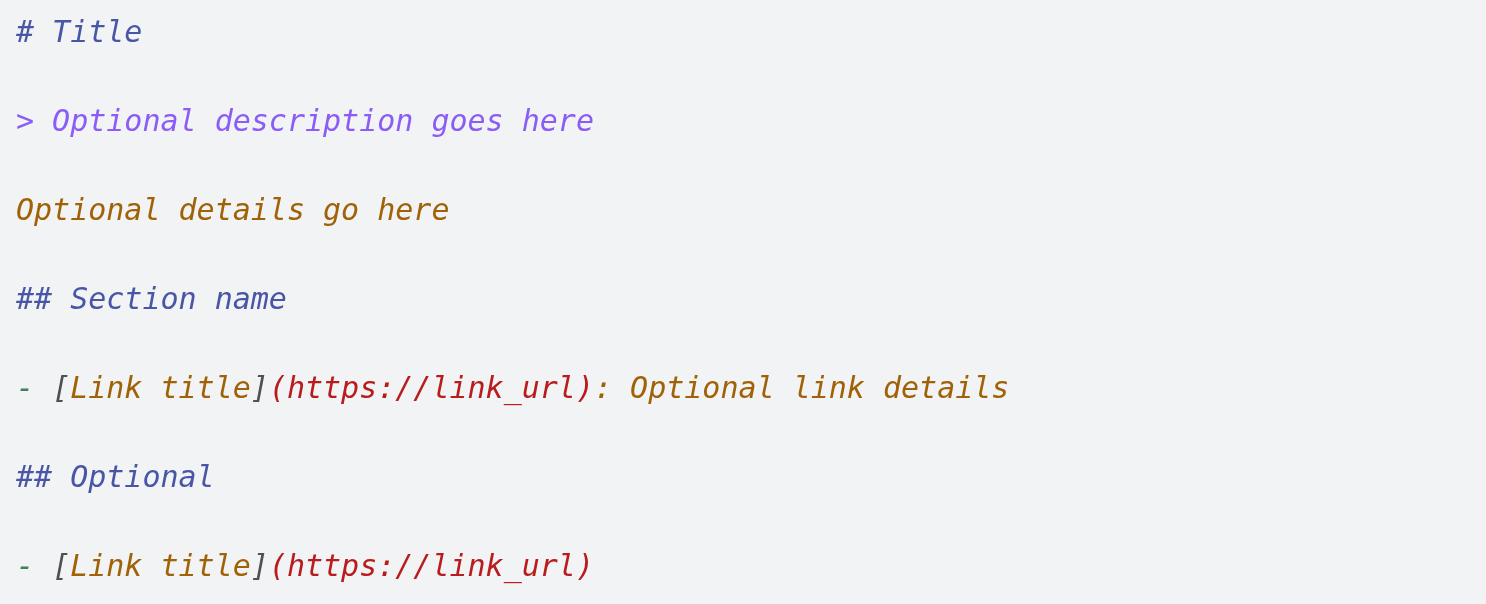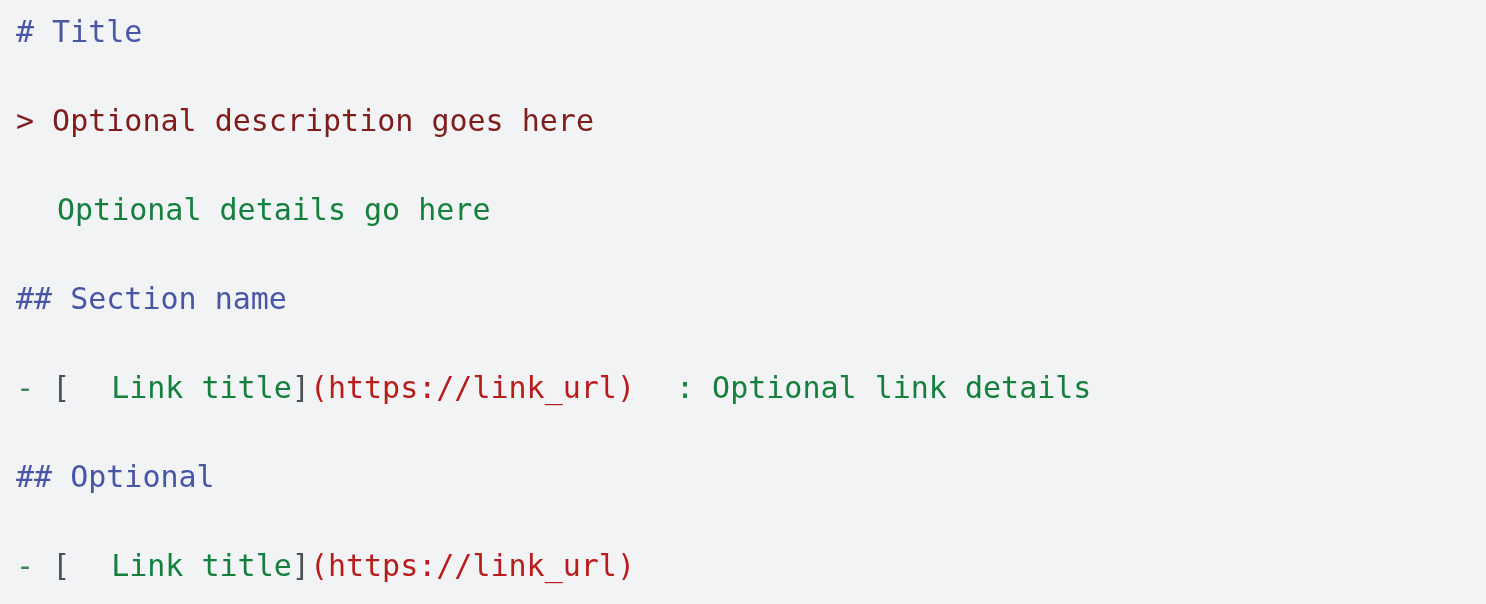--- a/index.html
+++ b/index.html
@@ -18,27 +18,28 @@
     height: 604px;
     padding: 10px 16px 0 16px;
     font-family: "DejaVu Sans Mono", "Liberation Mono", monospace;
     font-size: 30px;
     line-height: 44.5px;
     white-space: pre;
   }
   .code-line {
     height: 44.5px;
     margin-bottom: 44.5px; 
+    font-style: italic;
   }
   .code-line:last-child {
     margin-bottom: 0;
   }
   .tok-heading { color: #4956a6; }
-  .tok-quote   { color: #7f1d1d; }
-  .tok-text    { color: #15803d; margin-left: 41px; }
+  .tok-quote   { color: #8b5cf6; }
+  .tok-text    { color: #a16207; }
   .tok-dash    { color: #41815a; }
   .tok-bracket { color: #4a5157; }
   .tok-url     { color: #b91c1c; }
 </style>
 </head>
 <body>
 
 <div class="code-block"><div class="code-line"><span class="tok-heading"># Title</span></div><div class="code-line"><span class="tok-quote">&gt; Optional description goes here</span></div><div class="code-line"><span class="tok-text">Optional details go here</span></div><div class="code-line"><span class="tok-heading">## Section name</span></div><div class="code-line"><span class="tok-dash">- </span><span class="tok-bracket">[</span><span class="tok-text">Link title</span><span class="tok-bracket">]</span><span class="tok-url">(https://link_url)</span><span class="tok-text">: Optional link details</span></div><div class="code-line"><span class="tok-heading">## Optional</span></div><div class="code-line"><span class="tok-dash">- </span><span class="tok-bracket">[</span><span class="tok-text">Link title</span><span class="tok-bracket">]</span><span class="tok-url">(https://link_url)</span></div></div>
 
 </body></html>

